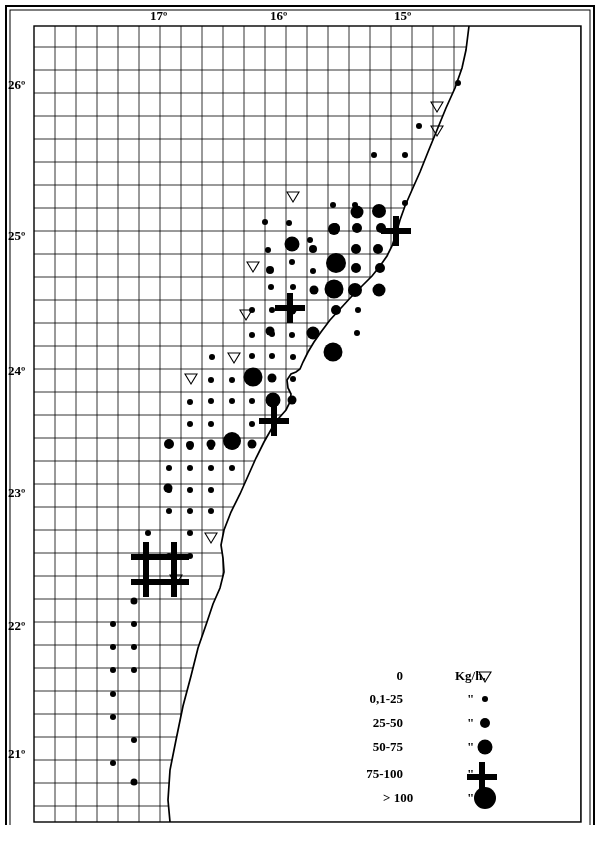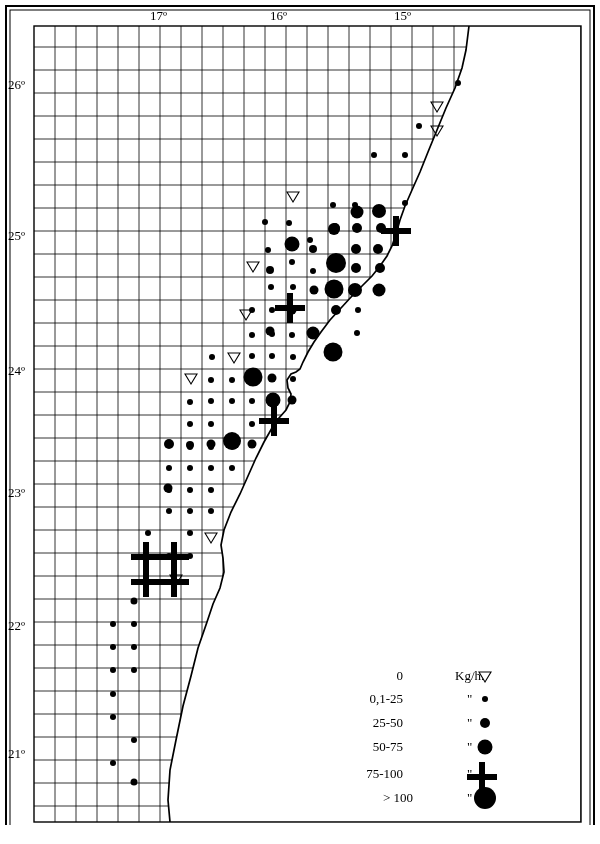--- a/index.html
+++ b/index.html
@@ -1,17 +1,17 @@
 <!DOCTYPE html>
 <html><head>
 <meta charset="utf-8">
 <style>
   html,body{margin:0;padding:0;background:#fff;}
   body{width:600px;height:844px;font-family:"Liberation Serif",serif;color:#000;}
-  #wrap{position:relative;width:600px;height:825px;overflow:hidden;background:#fff;}
+  #wrap{position:relative;width:600px;height:825px;overflow:hidden;background:#fff;font-weight:bold;}
   svg{display:block;}
   .lbl{font-family:"Liberation Serif",serif;font-size:13px;fill:#000;}
   .legend-txt{font-family:"Liberation Serif",serif;font-size:13px;fill:#000;}
 </style>
 </head>
 <body>
 
 <div id="wrap">
 <svg width="600" height="844" viewBox="0 0 600 844">
   <defs>

